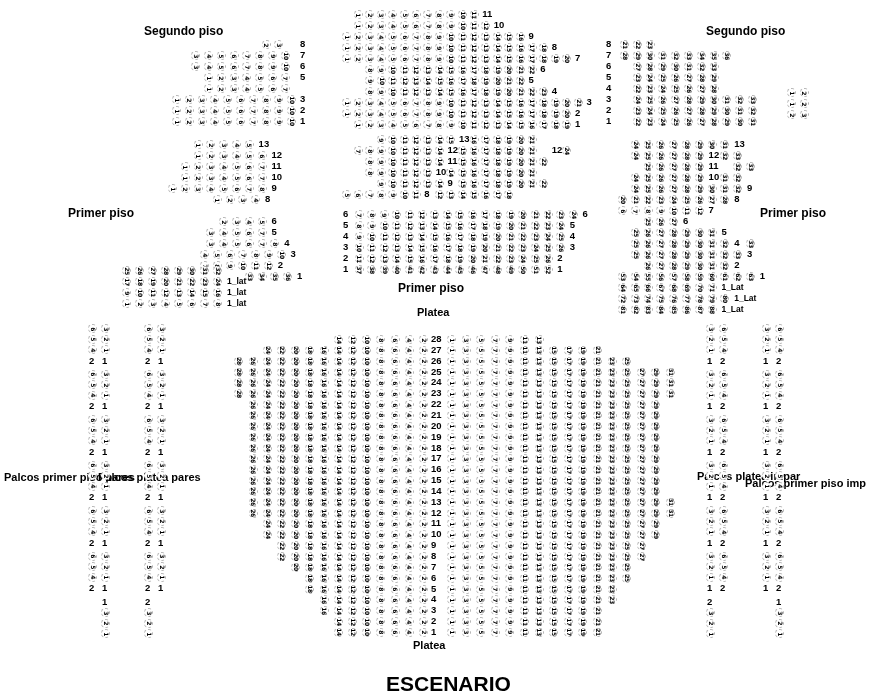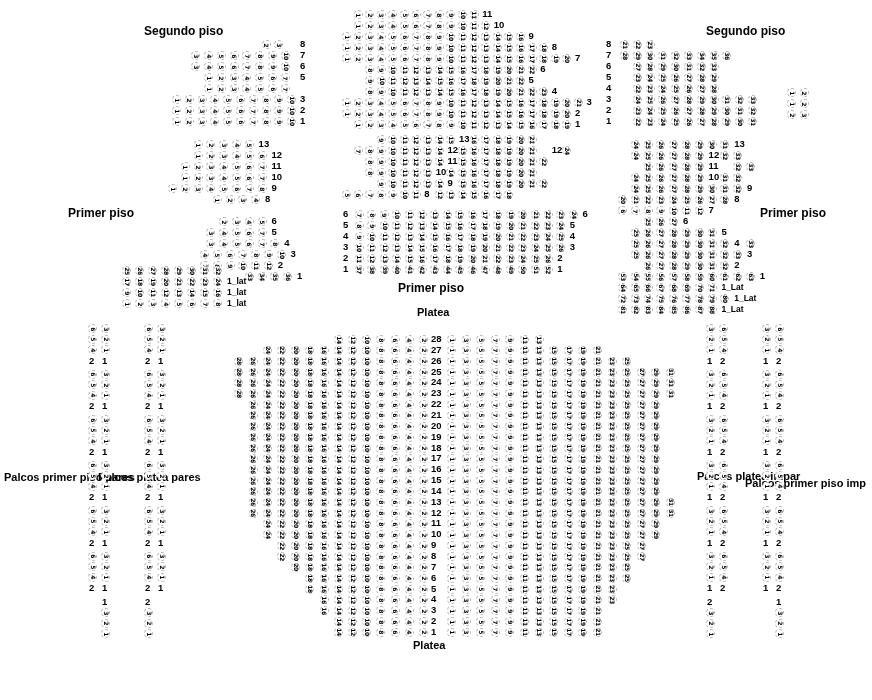--- a/index.html
+++ b/index.html
@@ -21,20 +21,21 @@
     <div class="tl" style="left: 706px; top: 24px; font-size: 12px;">Segundo piso</div>
     <div class="tl" style="left: 68px; top: 206px; font-size: 12px;">Primer piso</div>
     <div class="tl" style="left: 760px; top: 206px; font-size: 12px;">Primer piso</div>
     <div class="tl" style="left: 398px; top: 281px; font-size: 12px;">Primer piso</div>
     <div class="tl" style="left: 417px; top: 306px; font-size: 11px;">Platea</div>
     <div class="tl" style="left: 413px; top: 639px; font-size: 11px;">Platea</div>
     <div class="tl" style="left: 4px; top: 471px; font-size: 11px;">Palcos primer piso pares</div>
     <div class="tl" style="left: 98px; top: 471px; font-size: 11px;">Palcos platea pares</div>
     <div class="tl" style="left: 697px; top: 470px; font-size: 11px;">Palcos platea impar</div>
     <div class="tl" style="left: 745px; top: 477px; font-size: 11px;">Palcos primer piso imp</div>
+    <div class="tl" style="left: 386px; top: 672px; font-size: 21px;">ESCENARIO</div>
     <div>
       <div class="seat" style="left: 261.6px; top: 40px;">
         <span>2</span>
       </div>
       <div class="seat" style="left: 274.4px; top: 40px;">
         <span>3</span>
       </div>
       <div class="rl" style="left: 300px; top: 39px;">8</div>
       <div class="seat" style="left: 191.2px; top: 51px;">
         <span>3</span>

